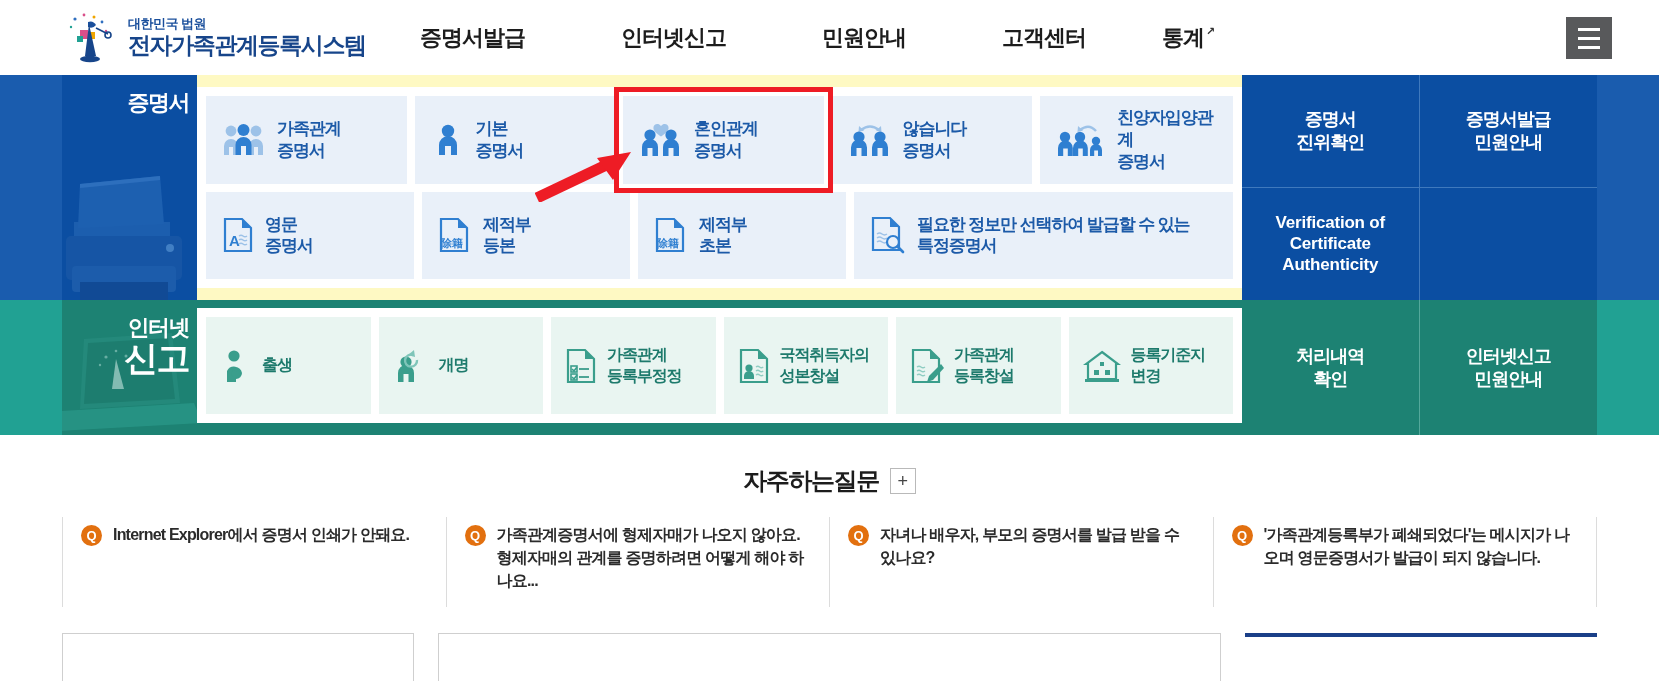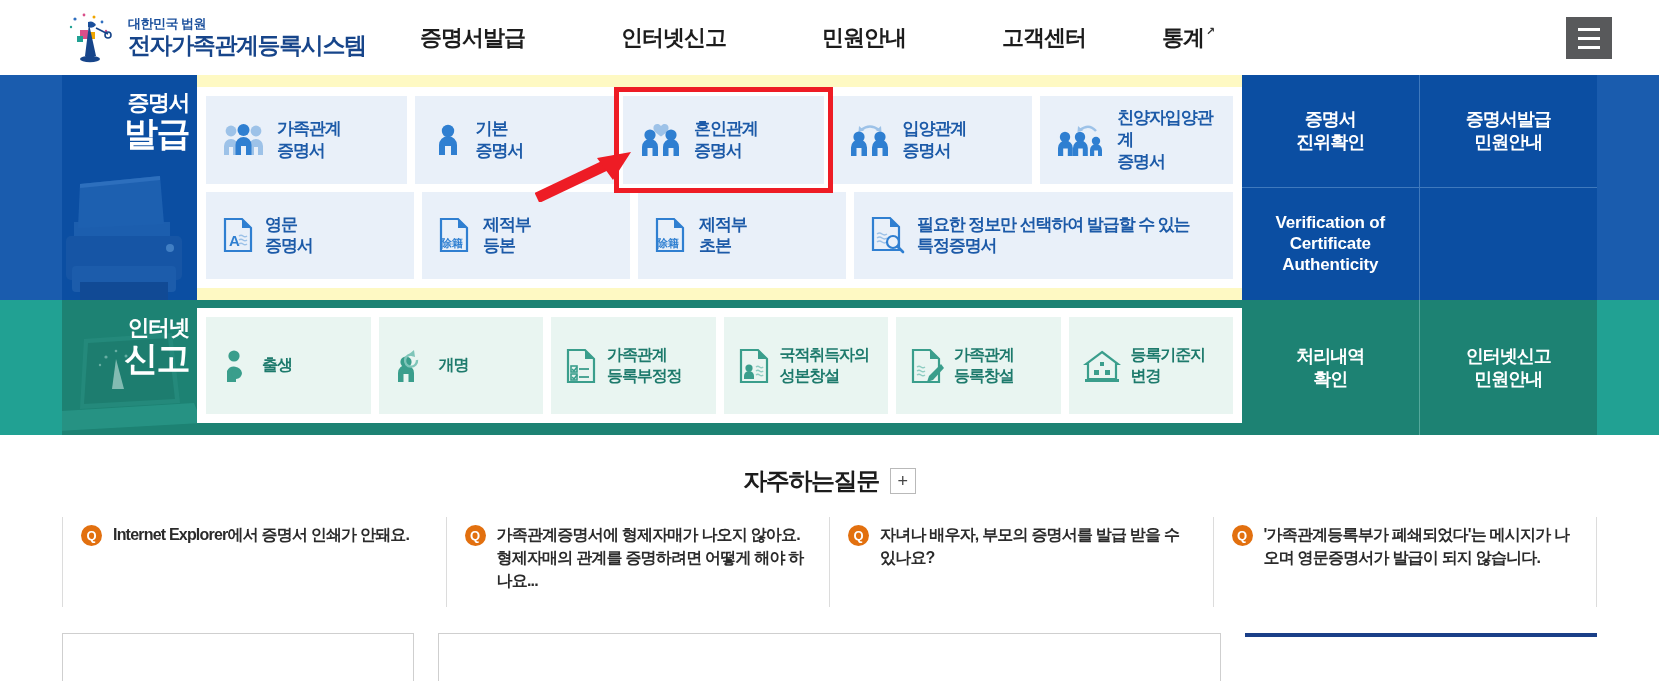--- a/index.html
+++ b/index.html
@@ -391,21 +391,20 @@
       <rect x="18" y="52" width="96" height="16" fill="#2b6cb8"></rect>
       <path d="M24 14 L104 6 L108 54 L22 58 Z" fill="#2d6fbd"></path>
       <path d="M24 14 L104 6 L104 10 L24 18 Z" fill="#4a8ad4"></path>
       <rect x="10" y="66" width="116" height="44" rx="5" fill="#1f5ca8"></rect>
       <rect x="16" y="96" width="104" height="26" rx="4" fill="#2a68b3"></rect>
       <rect x="24" y="112" width="88" height="18" fill="#17488c"></rect>
       <circle cx="114" cy="78" r="4" fill="#6ea8e0"></circle>
     </svg>
     <div class="panel-label-text">
       <div class="l1">증명서</div>
-      <div class="l2">발급</div>
     </div>
   </div>
 
   <div class="cards-wrap">
 
     <div class="cards-row">
       <div class="card" style="width:208px">
         <span class="card-icon">
           <svg width="44" height="34" viewBox="0 0 44 34" aria-hidden="true">
             <circle cx="9" cy="8" r="5.4" fill="#9dc2e8"></circle>
@@ -456,21 +455,21 @@
           <svg width="44" height="36" viewBox="0 0 44 36" aria-hidden="true">
             <path d="M13 8 q9 -7 18 0" stroke="#9dc2e8" stroke-width="2.6" fill="none"></path>
             <path d="M11 4 L10.5 10 L16 8.6 Z" fill="#9dc2e8"></path>
             <path d="M33 4 L33.5 10 L28 8.6 Z" fill="#9dc2e8"></path>
             <circle cx="11" cy="15" r="5.6" fill="#2f7fd1"></circle>
             <path d="M3 34 v-8.5 a8 8 0 0 1 16 0 v8.5 h-5.5 v-8 h-5 v8 z" fill="#2f7fd1"></path>
             <circle cx="32" cy="15" r="5.6" fill="#2f7fd1"></circle>
             <path d="M24 34 v-8.5 a8 8 0 0 1 16 0 v8.5 h-5.5 v-8 h-5 v8 z" fill="#2f7fd1"></path>
           </svg>
         </span>
-        <span class="card-label">입양관계
+        <span class="card-label">않습니다
 증명서</span>
       </div>
 
       <div class="card" style="width:200px">
         <span class="card-icon">
           <svg width="50" height="36" viewBox="0 0 50 36" aria-hidden="true">
             <path d="M24 8 q9 -7 16 1" stroke="#9dc2e8" stroke-width="2.4" fill="none"></path>
             <path d="M22 4 L21.5 10 L27 8.6 Z" fill="#9dc2e8"></path>
             <circle cx="9" cy="15" r="5.2" fill="#2f7fd1"></circle>
             <path d="M2 34 v-8 a7.4 7.4 0 0 1 14.8 0 v8 h-5 v-7.5 h-4.6 v7.5 z" fill="#2f7fd1"></path>

